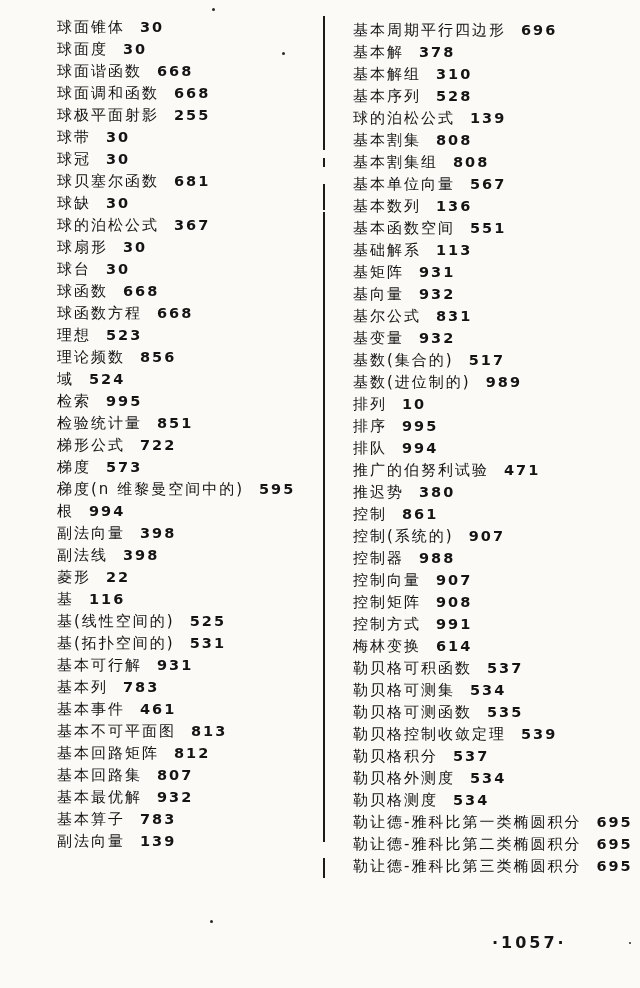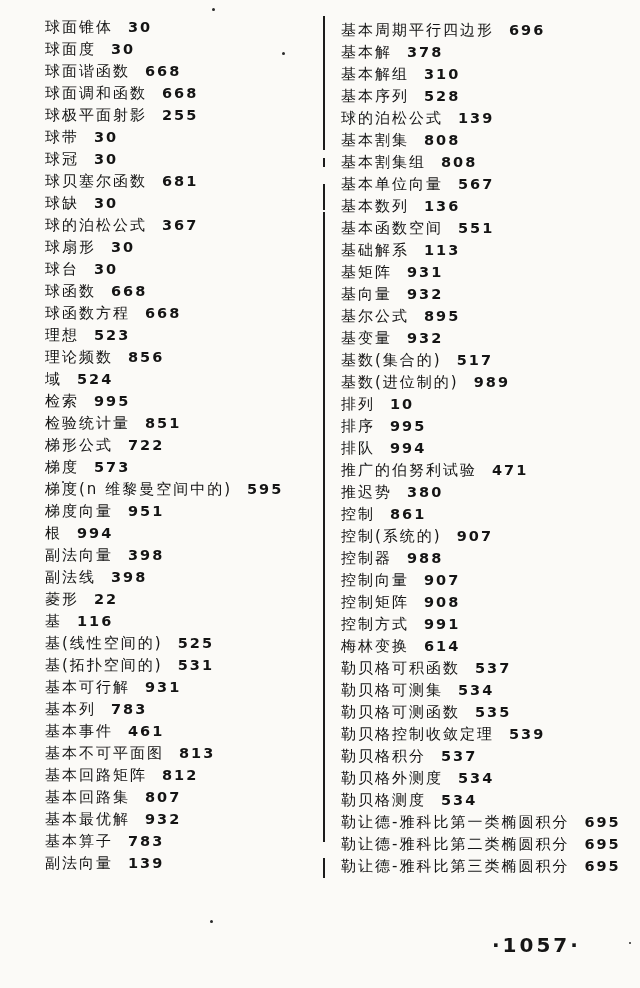--- a/index.html
+++ b/index.html
@@ -8,20 +8,21 @@
     position:relative;
     width:640px;height:988px;
     background:#fbfaf7;
     font-family:"DejaVu Sans","Liberation Sans",sans-serif;
     color:#141414;
     overflow:hidden;
   }
   .col{
     position:absolute;
     white-space:nowrap;
+    margin-left:12px;
   }
   .col-left{left:45px;top:16px;width:278px;}
   .col-right{left:341px;top:19px;width:295px;}
   .entry{
     height:22px;line-height:22px;
     font-size:15px;
     letter-spacing:2px;
     white-space:nowrap;
     overflow:visible;
   }
@@ -38,21 +39,21 @@
     background:#1b1b1b;
   }
   .seg1{top:16px;height:134px;}
   .seg2{top:158px;height:9px;width:1.5px;}
   .seg3{top:184px;height:26px;width:1.5px;}
   .seg4{top:212px;height:630px;}
   .seg5{top:858px;height:20px;width:1.5px;}
   .page-number{
     position:absolute;
     left:492px;top:933px;
-    font-size:20px;
+    font-size:16px;
     font-weight:bold;
     letter-spacing:3px;
     color:#161616;
   }
   .speck{
     position:absolute;
     background:#2a2a2a;
     border-radius:50%;
   }
   .sp1{left:212px;top:8px;width:3px;height:3px;}
@@ -88,21 +89,20 @@
       <div class="entry"><span class="term">球函数</span><span class="pg">668</span></div>
       <div class="entry"><span class="term">球函数方程</span><span class="pg">668</span></div>
       <div class="entry"><span class="term">理想</span><span class="pg">523</span></div>
       <div class="entry"><span class="term">理论频数</span><span class="pg">856</span></div>
       <div class="entry"><span class="term">域</span><span class="pg">524</span></div>
       <div class="entry"><span class="term">检索</span><span class="pg">995</span></div>
       <div class="entry"><span class="term">检验统计量</span><span class="pg">851</span></div>
       <div class="entry"><span class="term">梯形公式</span><span class="pg">722</span></div>
       <div class="entry"><span class="term">梯度</span><span class="pg">573</span></div>
       <div class="entry"><span class="term">梯度(n 维黎曼空间中的)</span><span class="pg">595</span></div>
-      <div class="entry"><span class="term">梯度向量</span><span class="pg">951</span></div>
       <div class="entry"><span class="term">根</span><span class="pg">994</span></div>
       <div class="entry"><span class="term">副法向量</span><span class="pg">398</span></div>
       <div class="entry"><span class="term">副法线</span><span class="pg">398</span></div>
       <div class="entry"><span class="term">菱形</span><span class="pg">22</span></div>
       <div class="entry"><span class="term">基</span><span class="pg">116</span></div>
       <div class="entry"><span class="term">基(线性空间的)</span><span class="pg">525</span></div>
       <div class="entry"><span class="term">基(拓扑空间的)</span><span class="pg">531</span></div>
       <div class="entry"><span class="term">基本可行解</span><span class="pg">931</span></div>
       <div class="entry"><span class="term">基本列</span><span class="pg">783</span></div>
       <div class="entry"><span class="term">基本事件</span><span class="pg">461</span></div>
@@ -120,21 +120,21 @@
       <div class="entry"><span class="term">基本序列</span><span class="pg">528</span></div>
       <div class="entry"><span class="term">球的泊松公式</span><span class="pg">139</span></div>
       <div class="entry"><span class="term">基本割集</span><span class="pg">808</span></div>
       <div class="entry"><span class="term">基本割集组</span><span class="pg">808</span></div>
       <div class="entry"><span class="term">基本单位向量</span><span class="pg">567</span></div>
       <div class="entry"><span class="term">基本数列</span><span class="pg">136</span></div>
       <div class="entry"><span class="term">基本函数空间</span><span class="pg">551</span></div>
       <div class="entry"><span class="term">基础解系</span><span class="pg">113</span></div>
       <div class="entry"><span class="term">基矩阵</span><span class="pg">931</span></div>
       <div class="entry"><span class="term">基向量</span><span class="pg">932</span></div>
-      <div class="entry"><span class="term">基尔公式</span><span class="pg">895</span></div>
+      <div class="entry"><span class="term">基尔公式</span><span class="pg">831</span></div>
       <div class="entry"><span class="term">基变量</span><span class="pg">932</span></div>
       <div class="entry"><span class="term">基数(集合的)</span><span class="pg">517</span></div>
       <div class="entry"><span class="term">基数(进位制的)</span><span class="pg">989</span></div>
       <div class="entry"><span class="term">排列</span><span class="pg">10</span></div>
       <div class="entry"><span class="term">排序</span><span class="pg">995</span></div>
       <div class="entry"><span class="term">排队</span><span class="pg">994</span></div>
       <div class="entry"><span class="term">推广的伯努利试验</span><span class="pg">471</span></div>
       <div class="entry"><span class="term">推迟势</span><span class="pg">380</span></div>
       <div class="entry"><span class="term">控制</span><span class="pg">861</span></div>
       <div class="entry"><span class="term">控制(系统的)</span><span class="pg">907</span></div>

